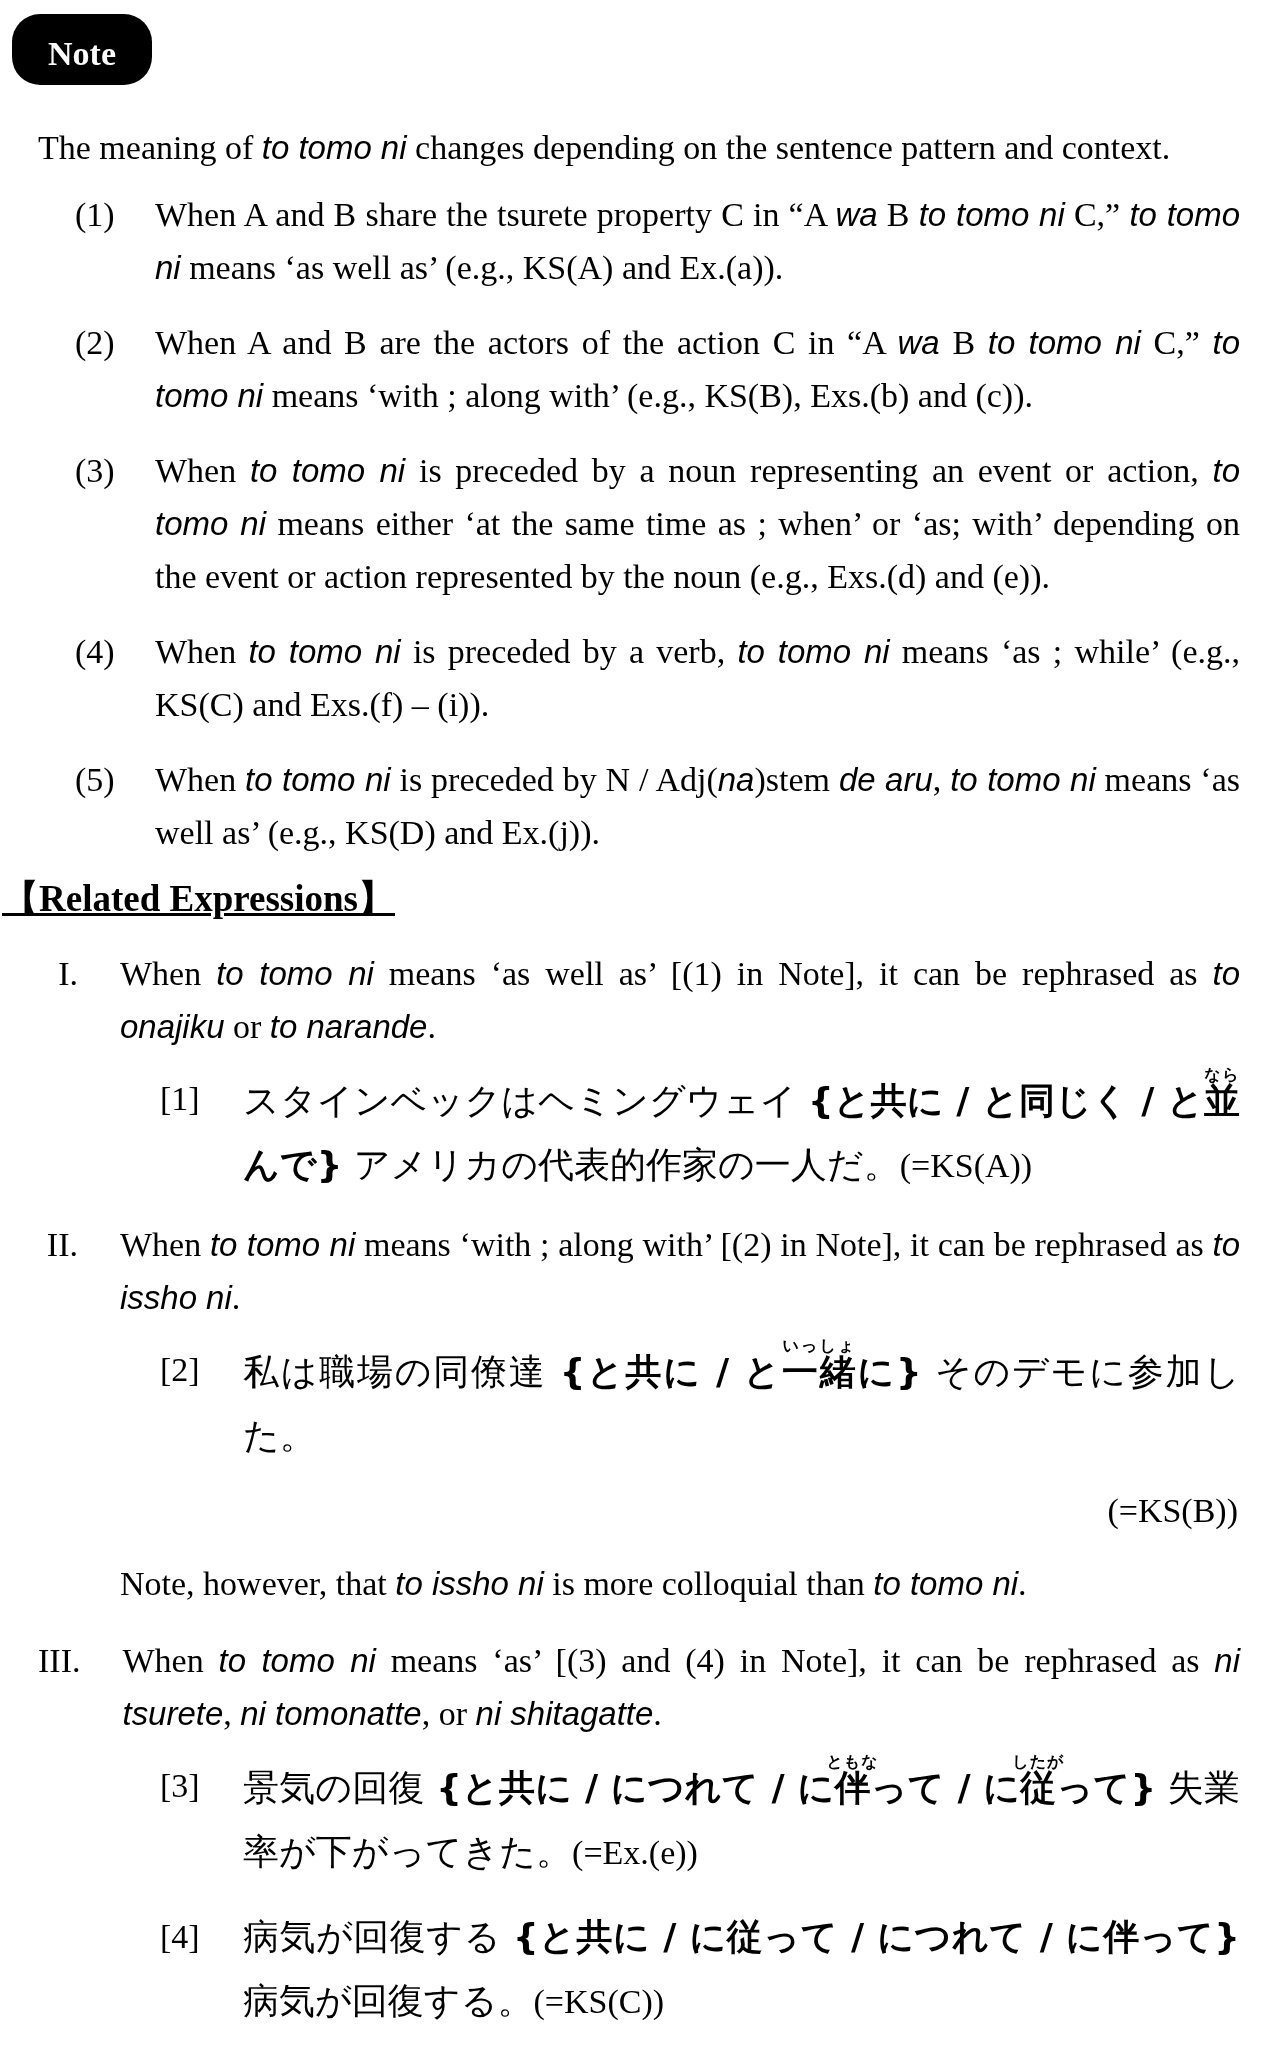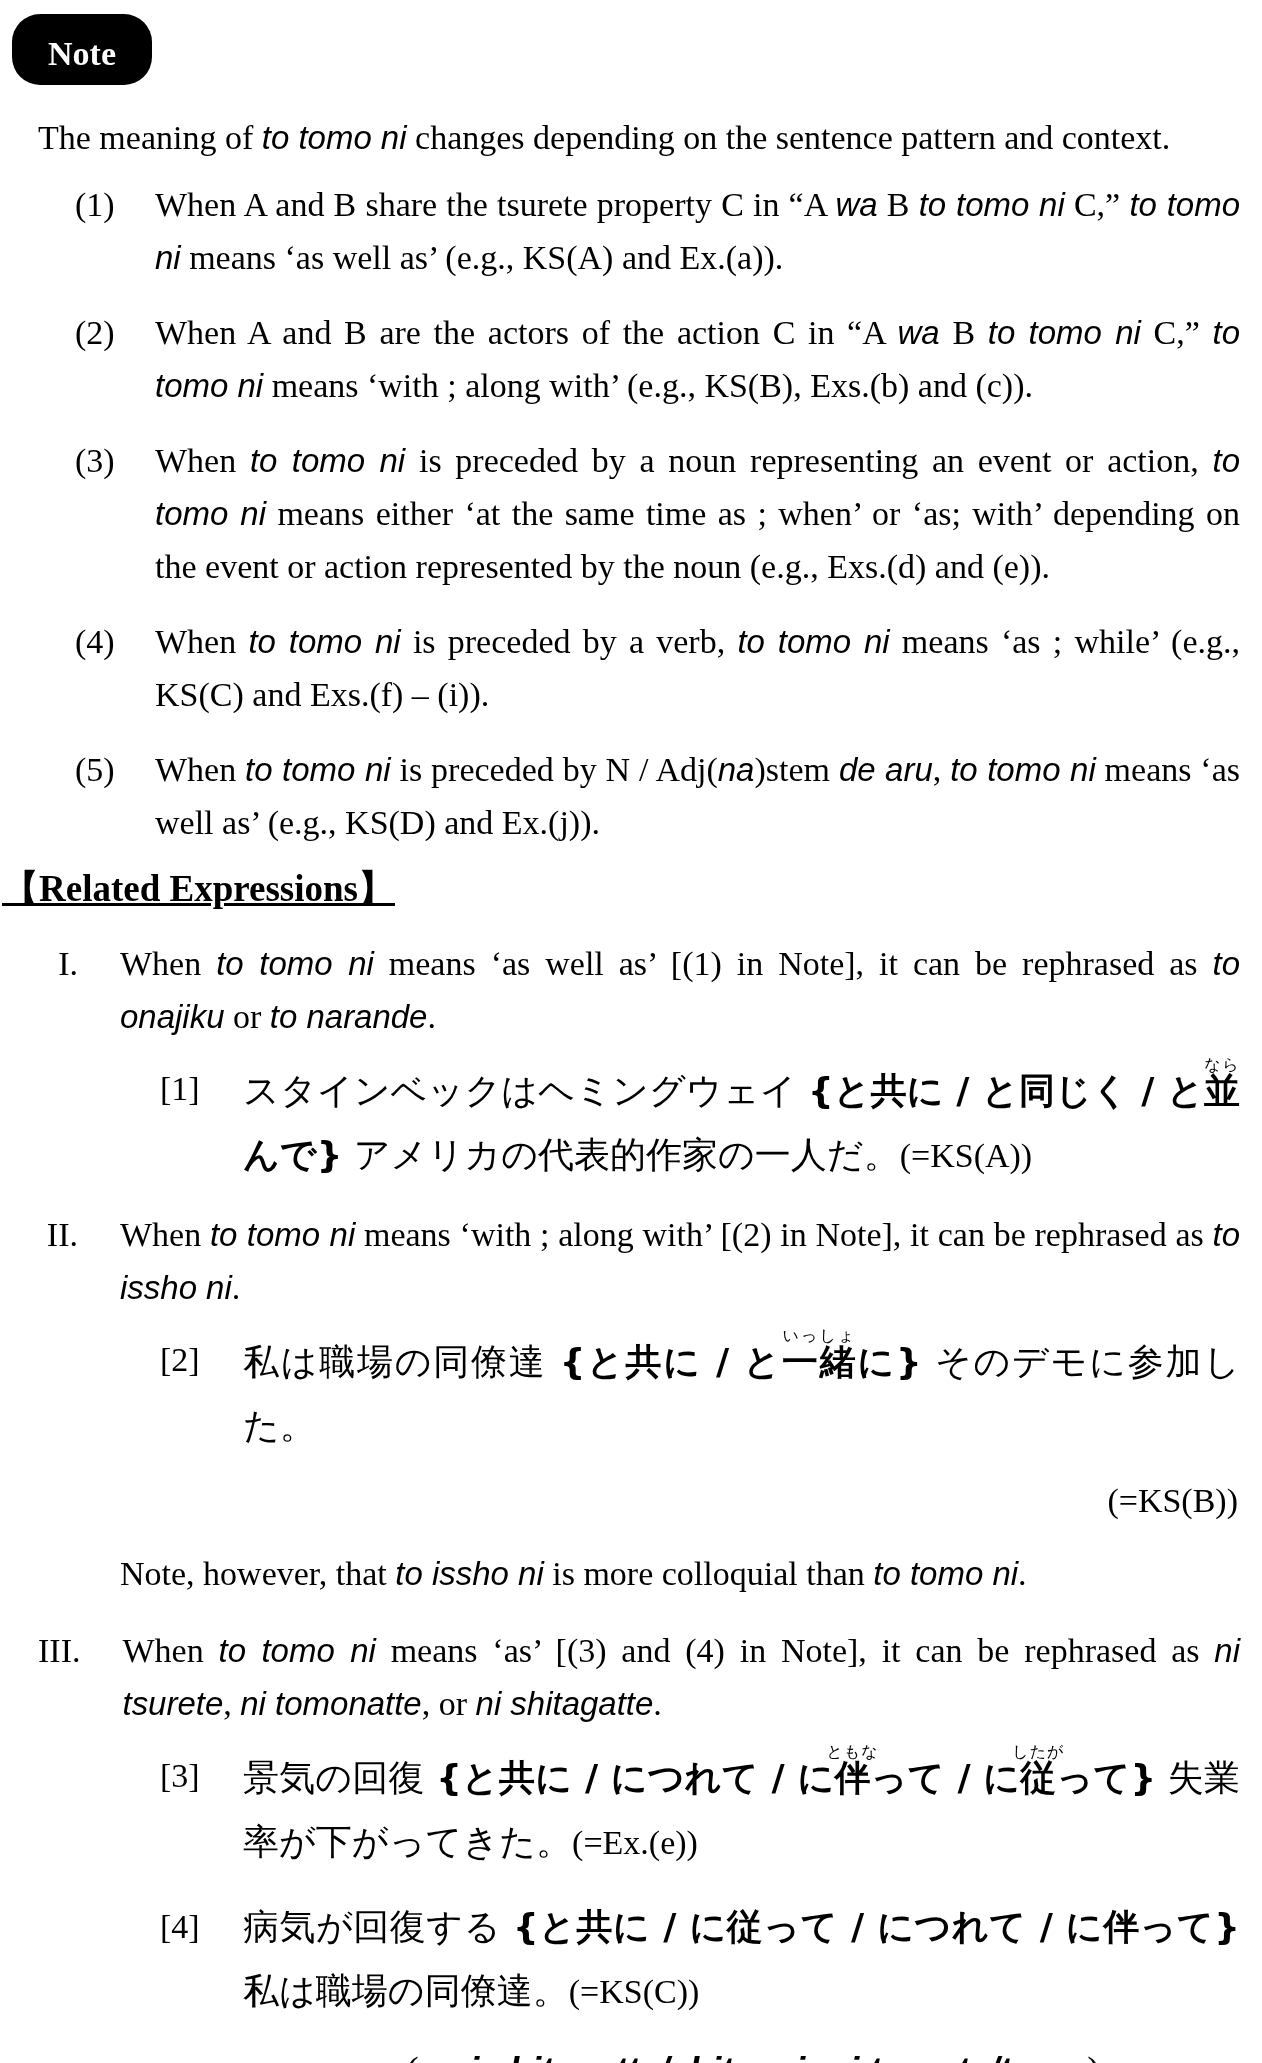--- a/index.html
+++ b/index.html
@@ -9,21 +9,21 @@
     color:#000; font-family:"Liberation Serif", serif; font-size:34px;
   }
   .page { padding:14px 22px 0 38px; }
 
   .note-badge {
     display:inline-block; background:#000; color:#fff; border-radius:28px;
     margin-left:-26px; padding:17px 36px 8px 36px;
     font-weight:bold; font-size:34px; line-height:46px;
   }
 
-  .intro { margin-top:26px; line-height:53px; text-align:justify; }
+  .intro { margin-top:36px; line-height:53px; text-align:justify; }
 
   .num-list { margin-top:14px; }
   .num-item { display:flex; margin-bottom:22px; }
   .num-item .num { flex:0 0 80px; margin-left:37px; line-height:53px; }
   .num-item .ibody { flex:1; line-height:53px; text-align:justify; }
   .num-item:last-child { margin-bottom:14px; }
 
   .rel-heading { font-size:37px; font-weight:bold; margin:16px 0 24px -36px; line-height:48px;text-decoration:underline; }
 
   .roman-section { display:flex; margin-bottom:8px; }
@@ -37,21 +37,21 @@
     font-family:"DejaVu Sans", sans-serif;
   }
   .example .sent .en { font-family:"Liberation Serif", serif; font-size:34px; }
 
   .jb { font-weight:bold; }
   .rj { font-family:"Liberation Sans", sans-serif; font-style:italic; font-size:0.97em; }
   .bi { font-family:"Liberation Sans", sans-serif; font-style:italic; font-weight:bold; font-size:36px; }
   .arr { font-family:"DejaVu Sans", sans-serif; font-style:normal; font-weight:normal; font-size:34px; }
 
   ruby { ruby-position:over; }
-  rt { font-size:16px; font-weight:normal; letter-spacing:1px; }
+  rt { font-size:16px; font-weight:bold; letter-spacing:1px; }
 
   .ref-right { text-align:right; line-height:53px; margin:-4px 2px 20px 0; }
   .note-para { margin:8px 0 24px 82px; line-height:53px; text-align:justify; }
   .footer-ref { margin-top:8px; text-align:right; padding-right:140px; font-size:36px; line-height:53px; }
   .footer-ref .en { font-size:38px; }
 </style>
 </head>
 <body>
 
 <div class="page">
@@ -110,18 +110,18 @@
   <div class="roman-section">
     <div class="rnum">III.</div>
     <div class="rbody"><span>When </span><span class="rj">to tomo ni</span><span> means ‘as’ [(3) and (4) in Note], it can be rephrased as </span><span class="rj">ni tsurete</span><span>, </span><span class="rj">ni tomonatte</span><span>, or </span><span class="rj">ni shitagatte</span><span>.</span></div>
   </div>
   <div class="example">
     <div class="elabel">[3]</div>
     <div class="sent"><span>景気の回復 </span><span class="jb">{と共に / につれて / に</span><ruby class="jb">伴<rt>ともな</rt></ruby><span class="jb">って / に</span><ruby class="jb">従<rt>したが</rt></ruby><span class="jb">って}</span><span> 失業率が下がってきた。</span><span class="en">(=Ex.(e))</span></div>
   </div>
   <div class="example">
     <div class="elabel">[4]</div>
-    <div class="sent"><span>病気が回復する </span><span class="jb">{と共に / に従って / につれて / に伴って}</span><span> 私は職場の同僚達。</span><span class="en">(=KS(C))</span></div>
+    <div class="sent"><span>病気が回復する </span><span class="jb">{と共に / に従って / につれて / に伴って}</span><span> 病気が回復する。</span><span class="en">(=KS(C))</span></div>
   </div>
 
   <div class="footer-ref"><span class="en">(</span><span class="arr">⇨</span><span class="bi">ni shitagatte/shitagai; ni tsurete/tsure</span><span class="en">)</span></div>
 
 </div>
 
 </body></html>

